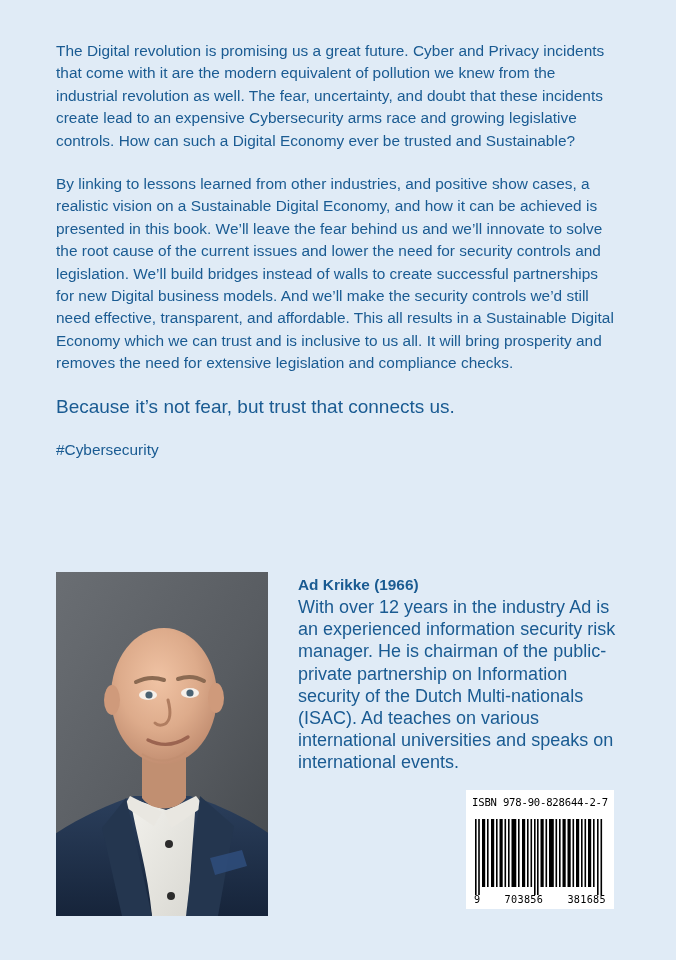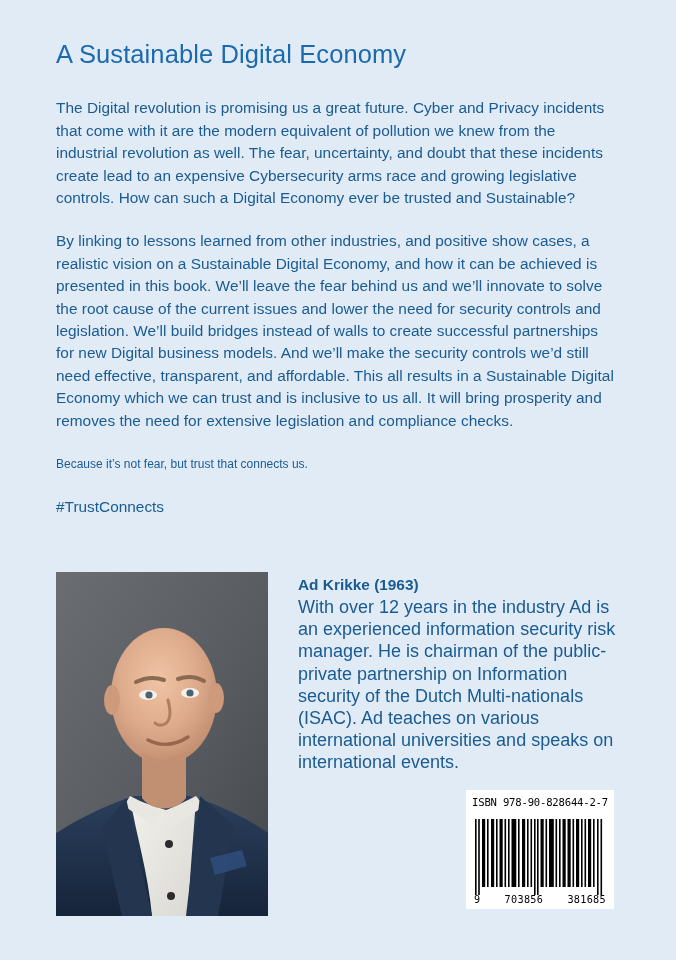--- a/index.html
+++ b/index.html
@@ -38,21 +38,21 @@
     font-size: 15.4px;
     line-height: 22.4px;
     margin: 0 8px 21px 0;
     letter-spacing: 0.02px;
   }
   .blurb:last-of-type {
     margin-bottom: 0;
   }
   .tagline {
     color: #1a5b92;
-    font-size: 12px;
+    font-size: 19px;
     line-height: 22.4px;
     margin: 0 0 21px 0;
   }
   .hashtag {
     color: #1a5b92;
     font-size: 15.4px;
     line-height: 22.4px;
     margin: 0;
   }
 
@@ -139,29 +139,28 @@
     justify-content: space-between;
   }
   .barcode-digits span { display: inline-block; }
 </style>
 </head>
 <body>
 
 <div class="cover">
 
   <div class="content">
-    <h1 class="book-title">A Sustainable Digital Economy</h1>
 
     <p class="blurb">The Digital revolution is promising us a great future. Cyber and Privacy incidents that come with it are the modern equivalent of pollution we knew from the industrial revolution as well. The fear, uncertainty, and doubt that these incidents create lead to an expensive Cybersecurity arms race and growing legislative controls. How can such a Digital Economy ever be trusted and Sustainable?</p>
 
     <p class="blurb">By linking to lessons learned from other industries, and positive show cases, a realistic vision on a Sustainable Digital Economy, and how it can be achieved is presented in this book. We’ll leave the fear behind us and we’ll innovate to solve the root cause of the current issues and lower the need for security controls and legislation. We’ll build bridges instead of walls to create successful partnerships for new Digital business models. And we’ll make the security controls we’d still need effective, transparent, and affordable. This all results in a Sustainable Digital Economy which we can trust and is inclusive to us all. It will bring prosperity and removes the need for extensive legislation and compliance checks.</p>
 
     <p class="tagline">Because it’s not fear, but trust that connects us.</p>
 
-    <p class="hashtag">#TrustConnects</p>
+    <p class="hashtag">#Cybersecurity</p>
   </div>
 
   <div class="author-block">
 
     <div class="photo-frame">
       <svg viewBox="0 0 212 344" preserveAspectRatio="xMidYMid slice" aria-hidden="true">
         <defs>
           <linearGradient id="bgGrad" x1="0" y1="0" x2="1" y2="1">
             <stop offset="0%" stop-color="#6a6e73"></stop>
             <stop offset="55%" stop-color="#585c61"></stop>
@@ -215,21 +214,21 @@
         <path d="M 86 182 q 22 14 44 -2" stroke="#c08d6f" stroke-width="2" fill="none" opacity="0.6"></path>
 
         <path d="M 154 286 l 32 -8 l 5 16 l -32 9 Z" fill="#2f4e7d" opacity="0.85"></path>
 
         <circle cx="113" cy="272" r="4" fill="#2b2b2b"></circle>
         <circle cx="115" cy="324" r="4" fill="#2b2b2b"></circle>
       </svg>
     </div>
 
     <div class="author-text">
-      <div class="author-name">Ad Krikke (1963)</div>
+      <div class="author-name">Ad Krikke (1966)</div>
       <p class="author-bio">With over 12 years in the industry Ad is an experienced information security risk manager. He is chairman of the public-private partnership on Information security of the Dutch Multi-nationals (ISAC). Ad teaches on various international universities and speaks on international events.</p>
     </div>
   </div>
 
   <div class="barcode-box">
     <div class="isbn-text">ISBN 978-90-828644-2-7</div>
 
     <svg class="bars" viewBox="0 0 132 76" preserveAspectRatio="none" aria-hidden="true">
       <g fill="#000000">
         <rect x="1" y="0" width="1.6" height="76"></rect>

